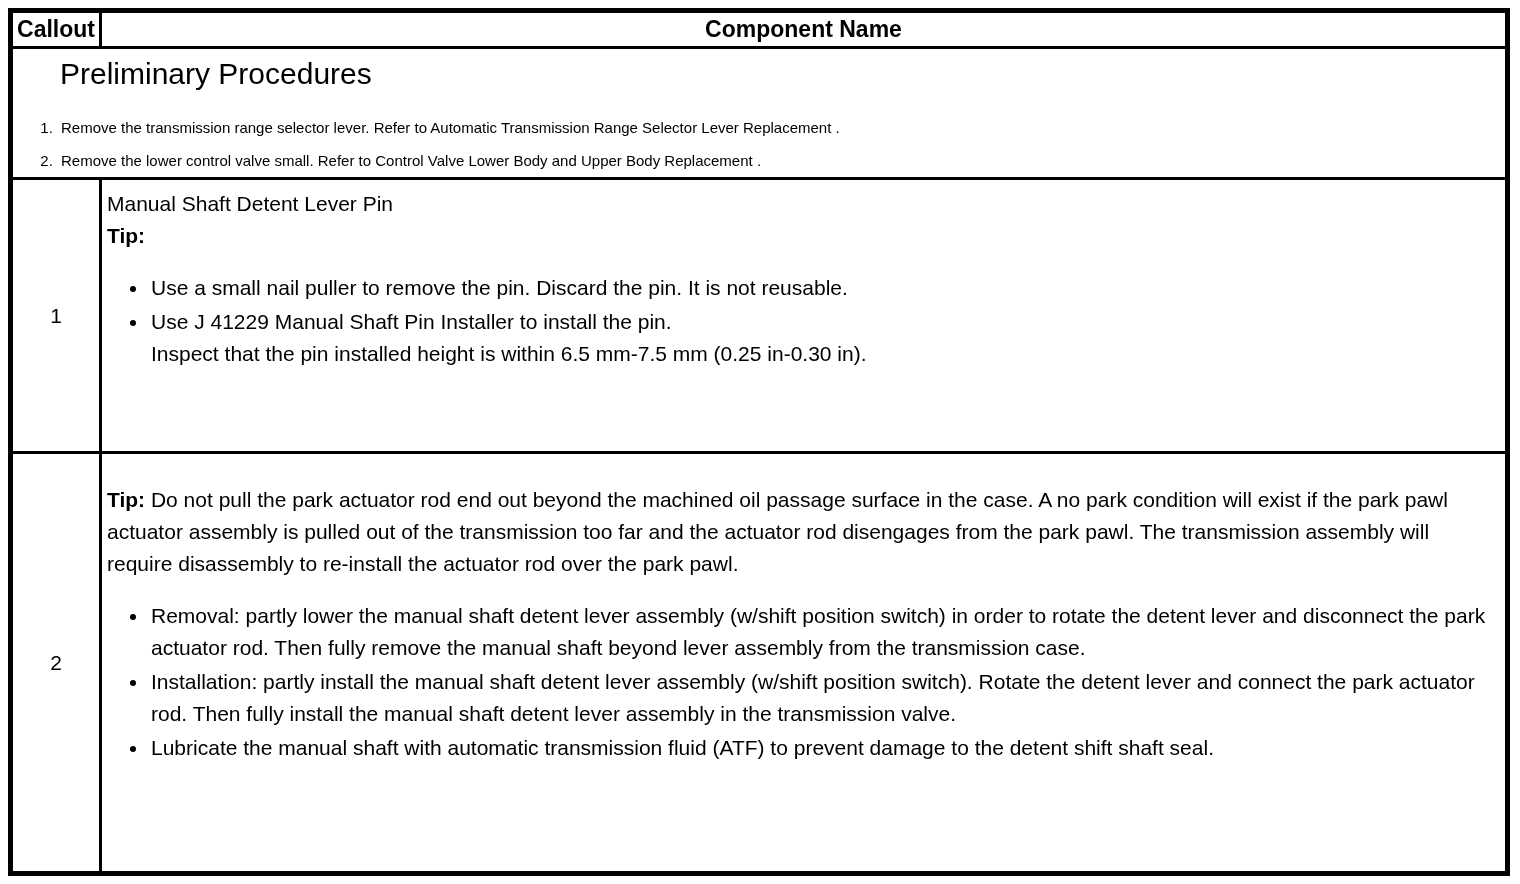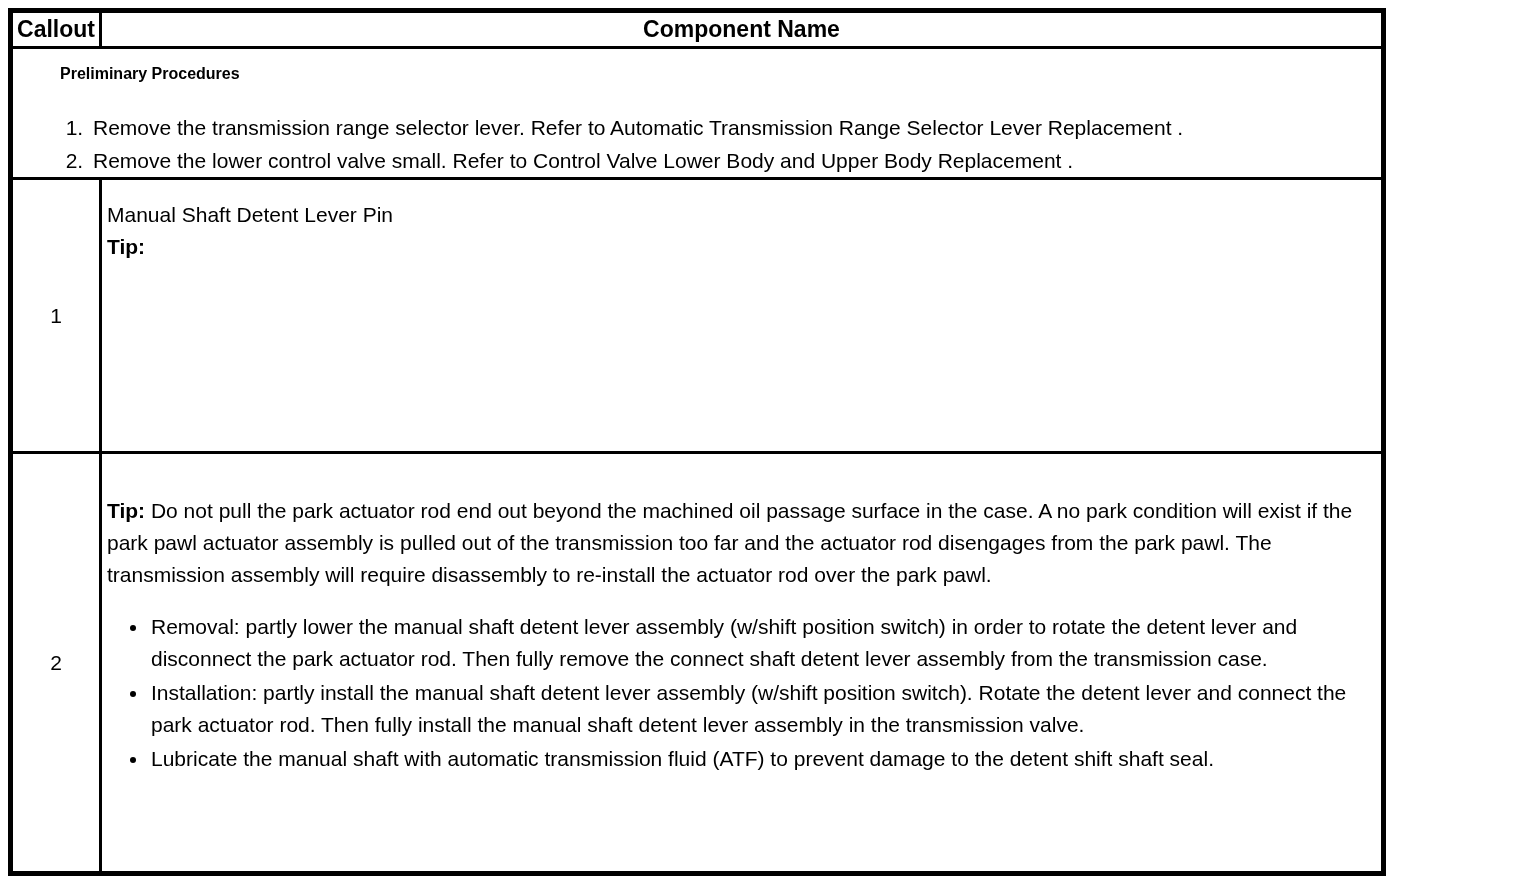--- a/index.html
+++ b/index.html
@@ -11,21 +11,21 @@
     overflow: hidden;
     font-family: "Liberation Sans", sans-serif;
     color: #000000;
   }
   * { box-sizing: border-box; }
 
   .table {
     position: absolute;
     left: 8px;
     top: 8px;
-    width: 1378px;
+    width: 1502px;
     height: 868px;
     border: 5px solid #000;
     display: flex;
     flex-direction: column;
     background: #fff;
   }
 
   .row { display: flex; flex-direction: row; }
   .row-divider { border-bottom: 3px solid #000; }
 
@@ -53,43 +53,42 @@
   }
 
   
   .prelim-row {
     flex: 0 0 129px;
     display: block;
     padding-top: 10px;
   }
   .prelim-title {
     margin: 0 0 0 47px;
-    font-weight: bold;
-    font-size: 16px;
+    font-weight: normal;
+    font-size: 30px;
     line-height: 30px;
   }
   .prelim-list {
     margin: 22px 0 0 0;
-    padding-left: 76px;
-    font-size: 21px;
+    padding-left: 44px;
+    font-size: 15px;
     line-height: 33px;
   }
   .prelim-list li { padding-left: 4px; }
 
   
   .body-row-1 { flex: 0 0 274px; }
   .body-row-2 { flex: 1 1 auto; }
 
   .callout-num { font-size: 21px; }
 
   .cell-inner {
     padding: 8px 12px 0 5px;
     font-size: 21px;
     line-height: 32px;
-    margin-top: 11px;
   }
   .component-title { margin: 0; }
   .note-para { margin: 22px 0 0 0; }
   .label-line { margin: 0; }
   .bold { font-weight: bold; }
 
   .bullet-list {
     margin: 20px 0 0 0;
     padding-left: 42px;
     list-style: disc outside;
@@ -119,31 +118,36 @@
       <li>Remove the lower control valve small. Refer to Control Valve Lower Body and Upper Body Replacement .</li>
     </ol>
   </div>
 
   <div class="row body-row-1 row-divider">
     <div class="callout-col callout-num">1</div>
     <div class="content-col">
       <div class="cell-inner">
         <p class="component-title">Manual Shaft Detent Lever Pin</p>
         <p class="label-line"><span class="bold">Tip:</span></p>
+        <ul class="bullet-list">
+          <li class="preline">Use a small nail puller to remove the pin. Discard the pin. It is not reusable.</li>
+          <li class="preline">Use J 41229 Manual Shaft Pin Installer to install the pin.
+Inspect that the pin installed height is within 6.5 mm-7.5 mm (0.25 in-0.30 in).</li>
+        </ul>
       </div>
     </div>
   </div>
 
   <div class="row body-row-2">
     <div class="callout-col callout-num">2</div>
     <div class="content-col">
       <div class="cell-inner">
         <p class="note-para"><span class="bold">Tip:</span><span> Do not pull the park actuator rod end out beyond the machined oil passage surface in the case. A no park condition will exist if the park pawl actuator assembly is pulled out of the transmission too far and the actuator rod disengages from the park pawl. The transmission assembly will require disassembly to re-install the actuator rod over the park pawl.</span></p>
         <ul class="bullet-list">
-          <li>Removal: partly lower the manual shaft detent lever assembly (w/shift position switch) in order to rotate the detent lever and disconnect the park actuator rod. Then fully remove the connect shaft detent lever assembly from the transmission case.</li>
+          <li>Removal: partly lower the manual shaft detent lever assembly (w/shift position switch) in order to rotate the detent lever and disconnect the park actuator rod. Then fully remove the manual shaft beyond lever assembly from the transmission case.</li>
           <li>Installation: partly install the manual shaft detent lever assembly (w/shift position switch). Rotate the detent lever and connect the park actuator rod. Then fully install the manual shaft detent lever assembly in the transmission valve.</li>
           <li>Lubricate the manual shaft with automatic transmission fluid (ATF) to prevent damage to the detent shift shaft seal.</li>
         </ul>
       </div>
     </div>
   </div>
 
 </div>
 
 </body></html>

